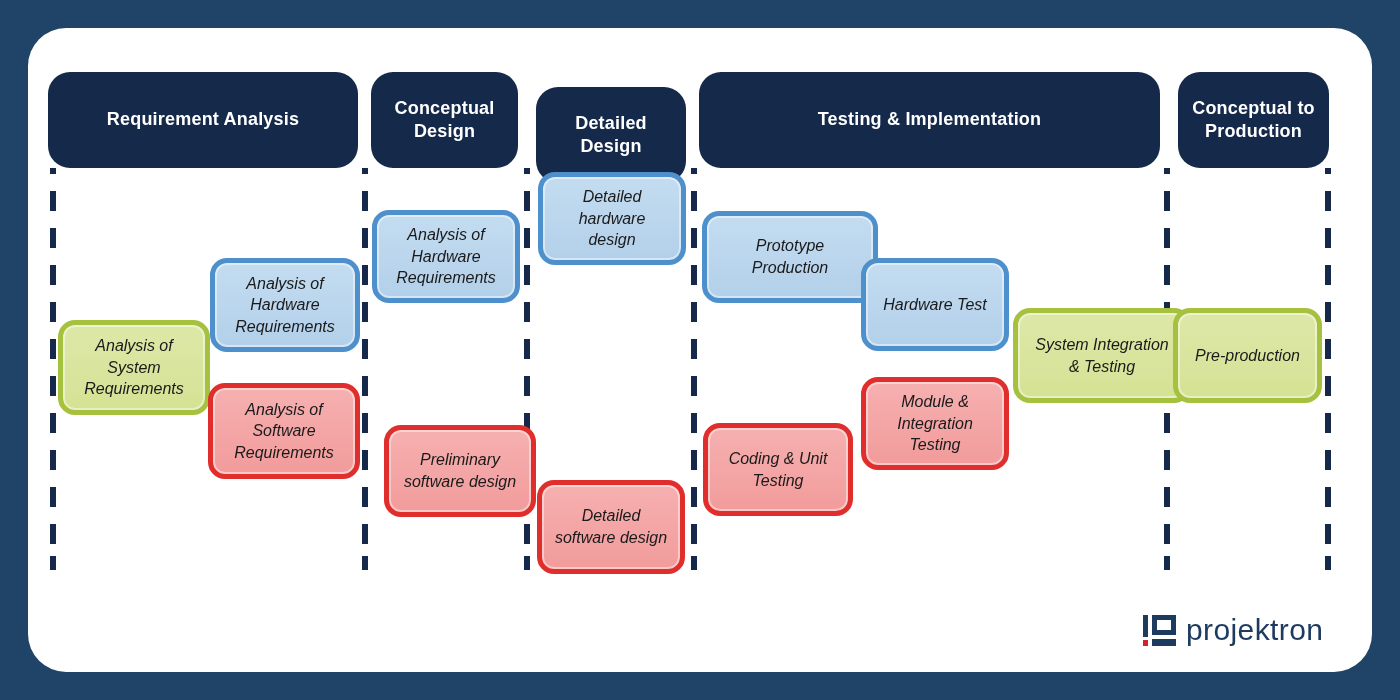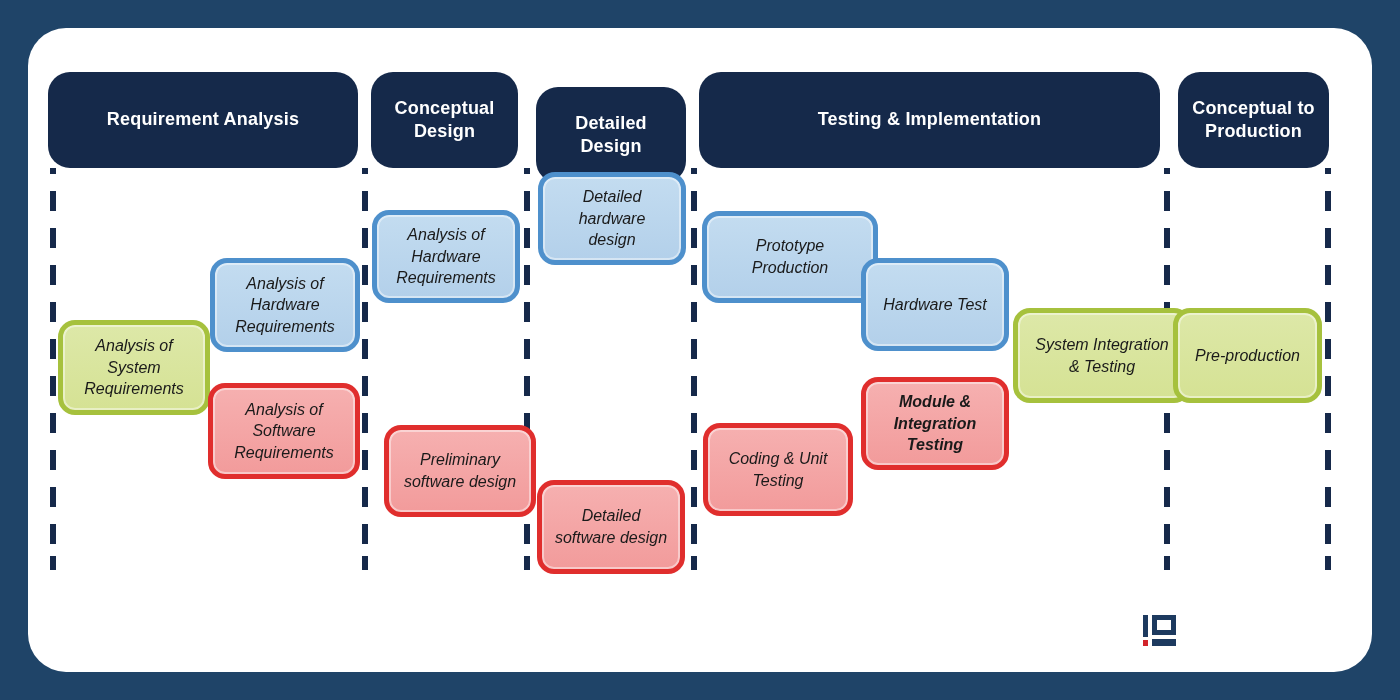--- a/index.html
+++ b/index.html
@@ -47,21 +47,21 @@
   .t1 {left:58px;  top:320px;width:152px;height:95px;}
   .t2 {left:210px; top:258px;width:150px;height:94px;}
   .t3 {left:208px; top:383px;width:152px;height:96px;}
   .t4 {left:372px; top:210px;width:148px;height:93px;}
   .t5 {left:384px; top:425px;width:152px;height:92px;text-align:center;}
   .t6 {left:538px; top:172px;width:148px;height:93px;}
   .t7 {left:537px; top:480px;width:148px;height:94px;}
   .t8 {left:702px; top:211px;width:176px;height:92px;}
   .t9 {left:861px; top:258px;width:148px;height:93px;}
   .t10{left:703px; top:423px;width:150px;height:93px;}
-  .t11{left:861px; top:377px;width:148px;height:93px;font-weight:bold;}
+  .t11{left:861px; top:377px;width:148px;height:93px;}
   .t12{left:1013px;top:308px;width:178px;height:95px;}
   .t13{left:1173px;top:308px;width:149px;height:95px;}
   
   .logo{
     position:absolute;left:1143px;top:610px;height:40px;
     display:flex;align-items:center;gap:9px;
   }
   .logo-icon{position:relative;width:34px;height:34px;display:inline-block;}
   .li-bar {position:absolute;left:0;top:2px;width:5px;height:22px;background:#1d3a5f;}
   .li-dot {position:absolute;left:0;top:27px;width:5px;height:6px;background:#d2232a;}
@@ -101,13 +101,14 @@
 <div class="task green t12">System Integration &amp; Testing</div>
 <div class="task green t13">Pre-production</div>
 
 <div class="logo">
   <span class="logo-icon">
     <span class="li-bar"></span>
     <span class="li-dot"></span>
     <span class="li-box"></span>
     <span class="li-base"></span>
   </span>
+  <span class="logo-text">projektron</span>
 </div>
 
 </body></html>

